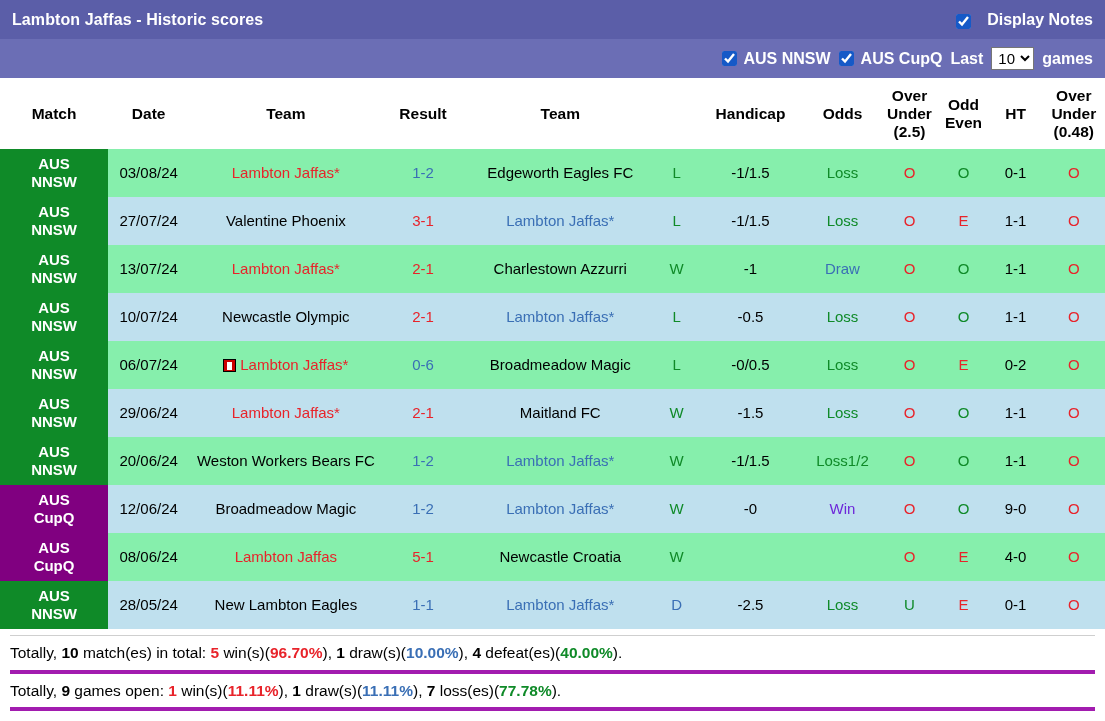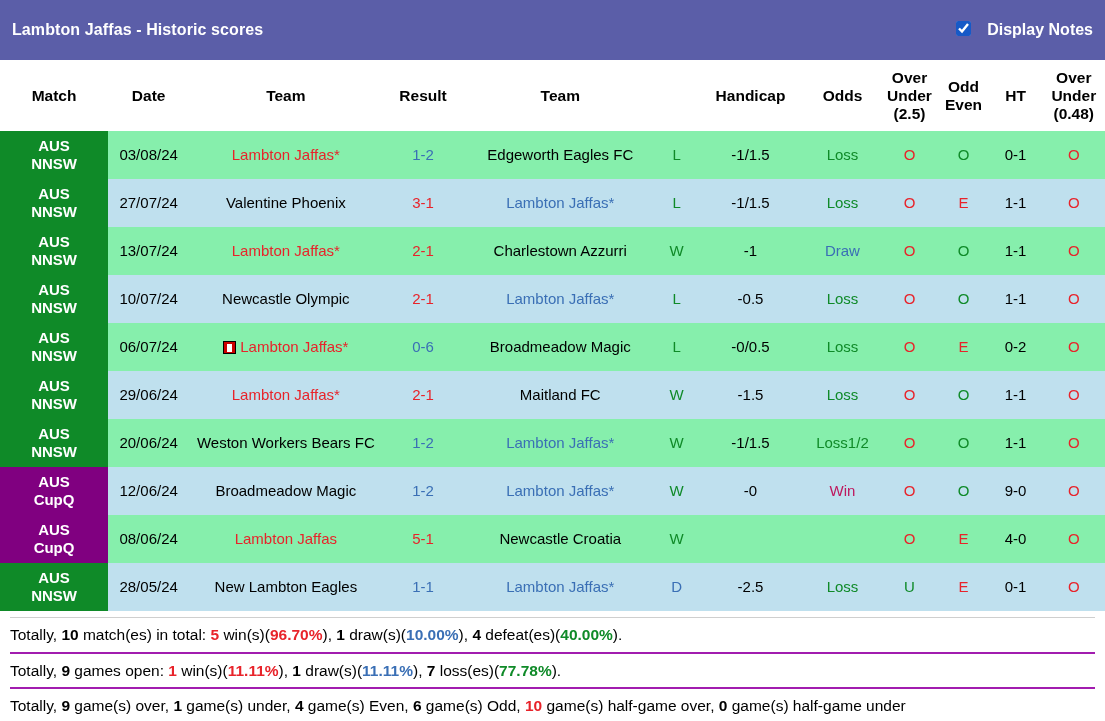--- a/index.html
+++ b/index.html
@@ -10,35 +10,35 @@
     font-family: "Liberation Sans", sans-serif;
     font-size: 15px;
     color: #000;
   }
   .wrap { width: 1105px; }
 
   
   .titlebar {
     background: #5b5ea8;
     color: #ffffff;
-    height: 60px;
+    height: 39px;
     display: flex;
     align-items: center;
     padding: 12px 12px;
     position: relative;
   }
   .titlebar .title {
     font-weight: bold;
     font-size: 16px;
     letter-spacing: .1px;
   }
   .titlebar .right {
     margin-left: auto;
     display: flex;
-    align-items: flex-start;
+    align-items: flex-end;
     gap: 16px;
     font-weight: bold;
     font-size: 16px;
   }
   .filterbar {
     background: #6b6eb5;
     color: #ffffff;
     height: 39px;
     display: flex;
     align-items: center;
@@ -110,21 +110,21 @@
   .score { font-weight: normal; }
   .score.red { color: #e8232a; }
   .score.blue { color: #3a6fb5; }
 
   .res-w { color: #0f8a28; font-weight: normal; }
   .res-l { color: #0f8a28; }
   .res-d { color: #3a6fb5; }
 
   .odds-loss { color: #0f8a28; }
   .odds-draw { color: #3a6fb5; }
-  .odds-win  { color: #be185d; }
+  .odds-win  { color: #6d28d9; }
 
   .ou-o { color: #e8232a; }
   .ou-u { color: #0f8a28; }
   .oe-o { color: #0f8a28; }
   .oe-e { color: #e8232a; }
 
   .ht { color: #000; }
 
   
   .card-icon {
@@ -143,21 +143,21 @@
     width: 5px; height: 8px;
     background: #ffffff;
   }
 
   
   .summary { padding: 6px 10px 0 10px; }
   .summary .line {
     font-size: 15.5px;
     color: #000;
     padding: 7px 0 6px 0;
-    border-top: 2px solid #a21caf;
+    border-top: 4px solid #a21caf;
     line-height: 1.3;
   }
   .summary .line:first-child { border-top: 1px solid #cfcfcf; }
   .n-red { color: #e8232a; font-weight: bold; }
   .n-green { color: #0f8a28; font-weight: bold; }
   .n-blue { color: #3a6fb5; font-weight: bold; }
   .n-black { color: #000; font-weight: bold; }
 </style>
 </head>
 <body>
@@ -165,20 +165,35 @@
 <div class="wrap">
 
   <div class="titlebar">
     <div class="title">Lambton Jaffas - Historic scores</div>
     <div class="right">
       <input type="checkbox" checked="" style="">
       <span>Display Notes</span>
     </div>
   </div>
 
+  <div class="filterbar">
+    <span class="grp">
+      <input type="checkbox" checked="" style="">
+      <span>AUS NNSW</span>
+    </span>
+    <span class="grp">
+      <input type="checkbox" checked="" style="">
+      <span>AUS CupQ</span>
+    </span>
+    <span>Last</span>
+    <select class="lastgames">
+      <option selected="">10</option>
+    </select>
+    <span>games</span>
+  </div>
 
   <table class="scores">
     <colgroup>
       <col style="width:104px">
       <col style="width:78px">
       <col style="width:186px">
       <col style="width:78px">
       <col style="width:186px">
       <col style="width:38px">
       <col style="width:104px">

